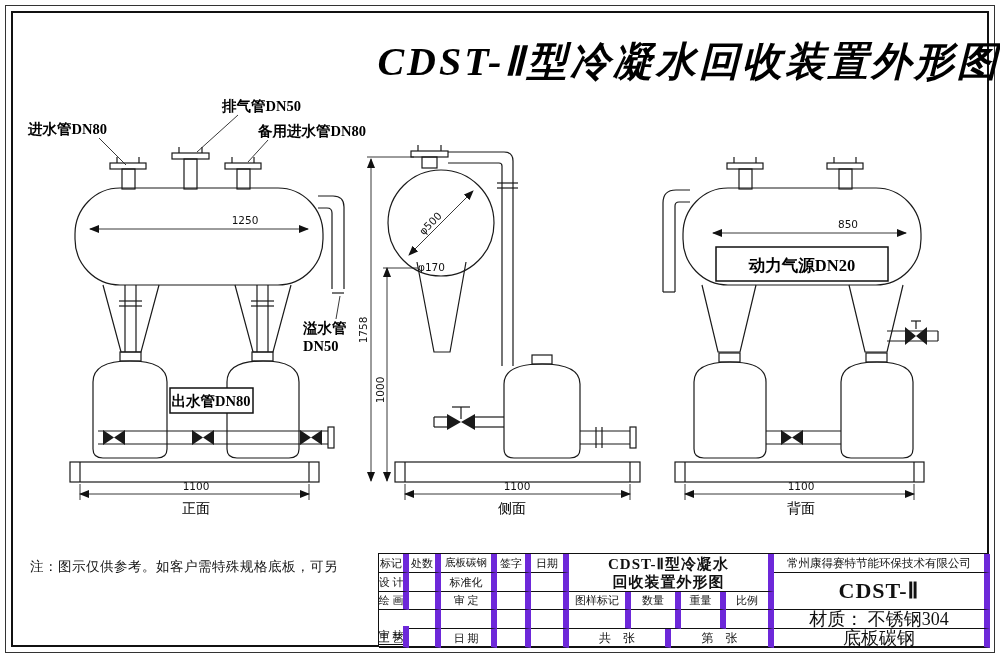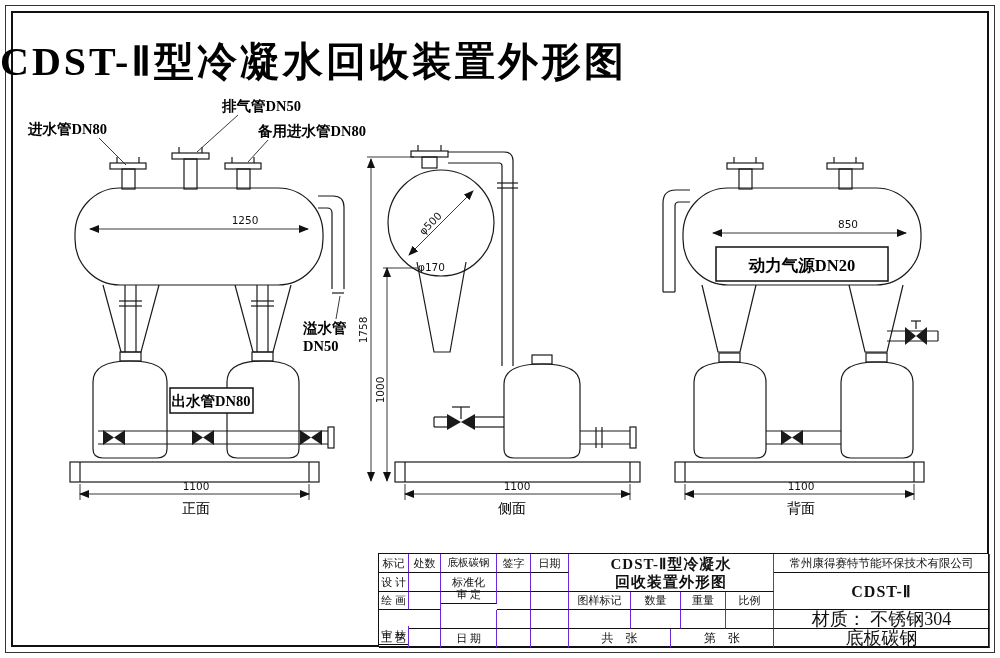--- a/index.html
+++ b/index.html
@@ -1,42 +1,42 @@
 <!DOCTYPE html>
 <html><head>
 <meta charset="utf-8">
 <style>
   * { margin:0; padding:0; box-sizing:border-box; }
   html,body { width:1000px; height:658px; }
   body { background:#f4f4f4; font-family:"Liberation Serif", serif; }
   .page { position:relative; width:1000px; height:658px; background:#ffffff; overflow:hidden; }
   .frame-outer { position:absolute; left:5px; top:5px; right:5px; bottom:5px; border:1px solid #333; }
   .frame-inner { position:absolute; left:11px; top:11px; right:11px; bottom:11px; border:2px solid #111; }
-  .main-title { position:absolute; top:34px; left:0; width:100%; text-align:left;
-                font-size:40px; font-weight:bold; letter-spacing:3px; color:#000; }
+  .main-title { position:absolute; top:34px; left:0; width:100%; text-align:right;
+                font-size:40px; font-weight:bold; letter-spacing:3px; color:#000;font-style:italic; }
   .drawing { position:absolute; left:0; top:0; }
   .ln    { fill:none; stroke:#1a1a1a; stroke-width:1.2; }
   .dimln { fill:none; stroke:#222; stroke-width:0.9; }
   .dk    { fill:#1a1a1a; stroke:none; }
   .lblbox{ fill:#ffffff; stroke:#111; stroke-width:1.5; }
   .dim   { font-family:"DejaVu Sans", sans-serif; font-size:10.5px; fill:#111; }
   .lbl   { font-family:"Liberation Serif", serif; font-size:14.5px; font-weight:bold; fill:#000; }
   .lbl-big { font-family:"Liberation Serif", serif; font-size:16.5px; font-weight:bold; fill:#000; }
   .view-name { font-family:"Liberation Serif", serif; font-size:14px; fill:#000; }
   .note { position:absolute; left:30px; top:556px; width:340px; font-size:13.5px;
           line-height:21.5px; color:#111; letter-spacing:0.5px; }
   .title-block { position:absolute; left:378px; top:553px; width:611px; height:94px;
                  border:1.5px solid #111; background:#fff; }
-  .tb-cell { position:absolute; border-right:1px solid #6d28d9; border-bottom:1px solid #111;
+  .tb-cell { position:absolute; border-right:6px solid #6d28d9; border-bottom:1px solid #111;
              display:flex; align-items:center; justify-content:center; text-align:center;
              font-size:12px; color:#111; overflow:hidden; white-space:nowrap; }
   .tb-title { flex-direction:column; font-size:15px; font-weight:bold; line-height:18px; letter-spacing:1px; }
   .tb-small { font-size:11px; }
   .tb-company { font-size:11.5px; }
-  .tb-model { font-size:16px; font-weight:bold; letter-spacing:1px; }
+  .tb-model { font-size:22px; font-weight:bold; letter-spacing:1px; }
 </style>
 </head>
 <body>
 
 <div class="page">
   <div class="frame-outer"></div>
   <div class="frame-inner"></div>
 
   <div class="main-title">CDST-Ⅱ型冷凝水回收装置外形图</div>
 
@@ -220,39 +220,40 @@
       <line class="ln" x1="914" y1="462" x2="914" y2="482"></line>
       <line class="dimln" x1="685" y1="484" x2="685" y2="500"></line>
       <line class="dimln" x1="914" y1="484" x2="914" y2="500"></line>
       <line class="dimln" x1="685" y1="494" x2="914" y2="494" marker-start="url(#arw)" marker-end="url(#arw)"></line>
       <text class="dim" x="801" y="490" text-anchor="middle">1100</text>
       <text class="view-name" x="801" y="513" text-anchor="middle">背面</text>
     </g>
   </svg>
 
   <div class="note">
+    <div>注：图示仅供参考。如客户需特殊规格底板，可另</div>
   </div>
 
   <div class="title-block">
 
     <div class="tb-cell tb-small" style="left:0;top:0;width:30px;height:19px">标记</div>
     <div class="tb-cell tb-small" style="left:30px;top:0;width:32px;height:19px">处数</div>
     <div class="tb-cell" style="left:62px;top:0;width:56px;height:19px;font-size:10.5px">底板碳钢</div>
     <div class="tb-cell tb-small" style="left:118px;top:0;width:34px;height:19px">签字</div>
     <div class="tb-cell tb-small" style="left:152px;top:0;width:38px;height:19px">日期</div>
 
     <div class="tb-cell tb-small" style="left:0;top:19px;width:30px;height:19px">设 计</div>
     <div class="tb-cell" style="left:30px;top:19px;width:32px;height:19px"></div>
     <div class="tb-cell tb-small" style="left:62px;top:19px;width:56px;height:19px">标准化</div>
     <div class="tb-cell" style="left:118px;top:19px;width:34px;height:19px"></div>
     <div class="tb-cell" style="left:152px;top:19px;width:38px;height:19px"></div>
 
     <div class="tb-cell tb-small" style="left:0;top:38px;width:30px;height:18px">绘 画</div>
     <div class="tb-cell" style="left:30px;top:38px;width:32px;height:18px"></div>
-    <div class="tb-cell tb-small" style="left:62px;top:32px;width:56px;height:18px">审 定</div>
+    <div class="tb-cell tb-small" style="left:62px;top:38px;width:56px;height:18px">审 定</div>
     <div class="tb-cell" style="left:118px;top:38px;width:34px;height:18px"></div>
     <div class="tb-cell" style="left:152px;top:38px;width:38px;height:18px"></div>
 
     <div class="tb-cell tb-small" style="left:0;top:72px;width:30px;height:19px">审 核</div>
     <div class="tb-cell" style="left:30px;top:56px;width:32px;height:19px"></div>
     <div class="tb-cell" style="left:62px;top:56px;width:56px;height:19px"></div>
     <div class="tb-cell" style="left:118px;top:56px;width:34px;height:19px"></div>
     <div class="tb-cell" style="left:152px;top:56px;width:38px;height:19px"></div>
 
     <div class="tb-cell tb-small" style="left:0;top:75px;width:30px;height:19px">工 艺</div>

